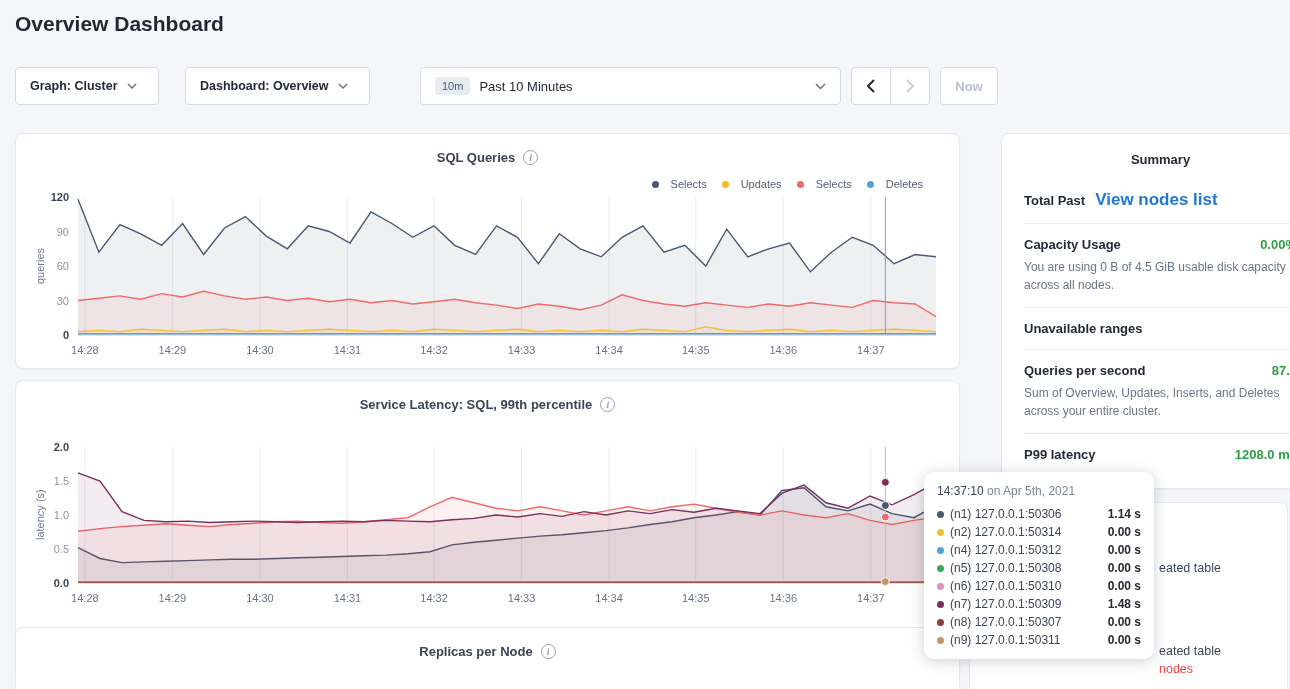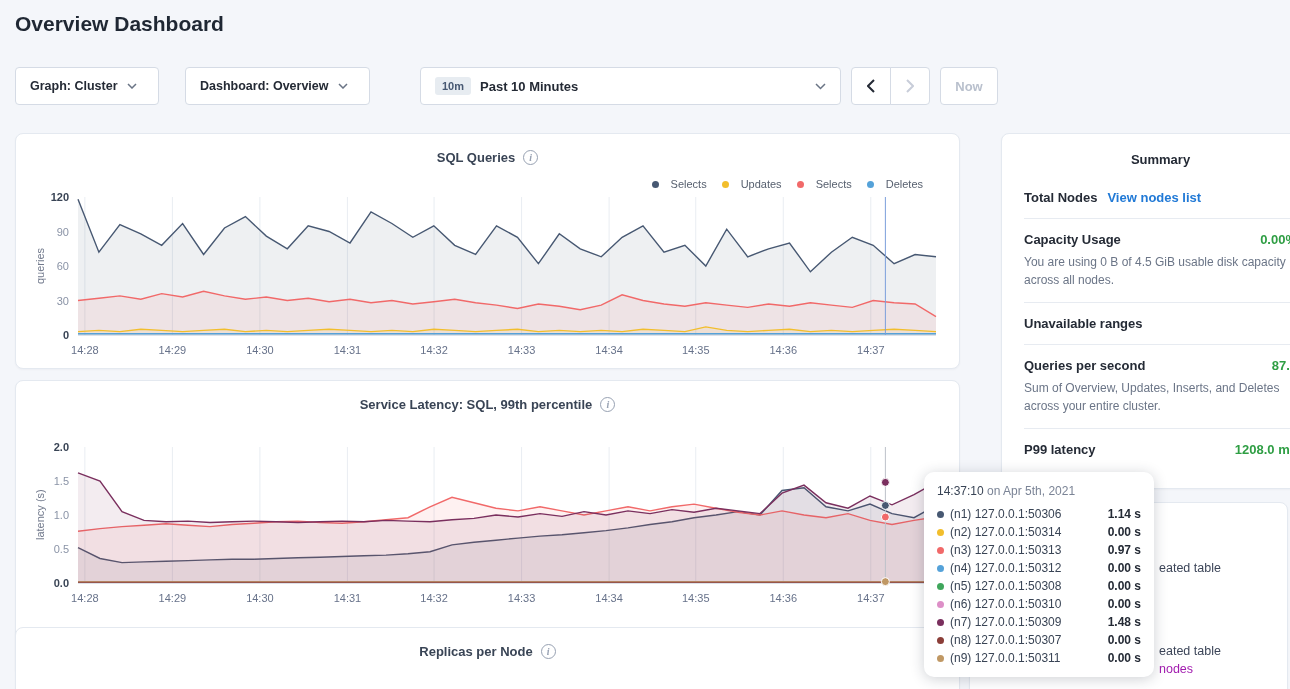--- a/index.html
+++ b/index.html
@@ -23,23 +23,23 @@
     padding: 0 14px; font-size: 12.5px; font-weight: 700; color: #242a35;
     cursor: pointer;
   }
   .chev { display: inline-flex; }
   .chev svg { display:block; }
   .dd-graph { left: 15px; width: 144px; }
   .dd-dash  { left: 185px; width: 185px; }
   .time-picker { left: 420px; width: 421px; justify-content: flex-start; }
   .time-badge {
     background: #e7ecf1; color: #475872; border-radius: 3px;
-    font-size: 11px; font-weight: 700; padding: 3px 7px;
-  }
-  .time-label { font-size: 13px; font-weight: 700; }
+    font-size: 11px; font-weight: 400; padding: 3px 7px;
+  }
+  .time-label { font-size: 13px; font-weight: 400; }
   .time-picker .chev { margin-left: auto; }
   .nav-prev { left: 851px; width: 40px; justify-content: center; border-top-right-radius: 0; border-bottom-right-radius: 0; }
   .nav-next { left: 890px; width: 40px; justify-content: center; border-top-left-radius: 0; border-bottom-left-radius: 0; }
   .btn-now  { left: 940px; width: 58px; justify-content: center; font-size: 13px; color: #b9c0cd; cursor: default; }
   
   .card {
     position: absolute; background: #fff;
     border: 1px solid #e4e9f0; border-radius: 8px;
     box-shadow: 0 1px 2px rgba(40,50,70,0.04);
   }
@@ -80,28 +80,28 @@
   .chart-svg .xt { font-size: 11px; fill: #67728a; }
   .chart-svg .yt { font-size: 11px; fill: #8a93a6; }
   .chart-svg .yt.strong { font-weight: 700; fill: #394455; }
   
   .summary-inner { padding: 18px 22px 0 22px; }
   .summary-title { text-align: center; font-size: 13px; font-weight: 700; margin-bottom: 10px; }
   .sum-row { padding: 13px 0; }
   .sum-row + .sum-row { border-top: 1px solid #e7ebf1; }
   .sum-line { display: flex; align-items: baseline; gap: 10px; }
   .sum-label { font-size: 13px; font-weight: 700; color: #242a35; }
-  .sum-link { font-size: 13px; font-weight: 700; color: #2079d6; text-decoration: none; cursor: pointer; }
+  .sum-link { font-size: 17px; font-weight: 700; color: #2079d6; text-decoration: none; cursor: pointer; }
   .sum-value { margin-left: auto; font-size: 13px; font-weight: 700; color: #2f9e44; }
   .sum-desc { margin-top: 6px; font-size: 12px; line-height: 1.5; color: #6b7587; }
   
   .event-frag { position: absolute; font-size: 12.5px; color: #3c4558; white-space: nowrap; }
   .frag-0 { left: 189px; top: 58px; }
   .frag-1 { left: 189px; top: 141px; }
-  .frag-2 { left: 189px; top: 159px; color: #a21caf; }
+  .frag-2 { left: 189px; top: 159px; color: #ef4444; }
   
   .tooltip {
     position: absolute; left: 924px; top: 472px; width: 230px; z-index: 10;
     background: #fff; border-radius: 10px;
     box-shadow: 0 2px 14px rgba(30,40,60,0.22);
     padding: 12px 13px 10px 13px;
   }
   .tt-head { font-size: 12px; margin-bottom: 7px; }
   .tt-time { color: #394455; }
   .tt-date { color: #7b8496; }
@@ -284,21 +284,21 @@
     <span class="info-icon">i</span>
   </div>
 </div>
 
 <div class="card summary-card">
   <div class="summary-inner">
     <div class="summary-title">Summary</div>
 
     <div class="sum-row">
       <div class="sum-line">
-        <span class="sum-label">Total Nodes</span>
+        <span class="sum-label">Total Past</span>
         <a class="sum-link">View nodes list</a>
         <span class="sum-value">9</span>
       </div>
     </div>
 
     <div class="sum-row">
       <div class="sum-line">
         <span class="sum-label">Capacity Usage</span>
         <span class="sum-value">0.00%</span>
       </div>
@@ -345,25 +345,20 @@
         <span class="tt-dot" style="background: rgb(71, 88, 114);"></span>
         <span class="tt-name">(n1) 127.0.0.1:50306</span>
         <span class="tt-val">1.14 s</span>
       </div>
       <div class="tt-row">
         <span class="tt-dot" style="background: rgb(242, 190, 44);"></span>
         <span class="tt-name">(n2) 127.0.0.1:50314</span>
         <span class="tt-val">0.00 s</span>
       </div>
       <div class="tt-row">
-        <span class="tt-dot" style="background: rgb(241, 105, 105);"></span>
-        <span class="tt-name">(n3) 127.0.0.1:50313</span>
-        <span class="tt-val">0.97 s</span>
-      </div>
-      <div class="tt-row">
         <span class="tt-dot" style="background: rgb(85, 162, 217);"></span>
         <span class="tt-name">(n4) 127.0.0.1:50312</span>
         <span class="tt-val">0.00 s</span>
       </div>
       <div class="tt-row">
         <span class="tt-dot" style="background: rgb(63, 166, 92);"></span>
         <span class="tt-name">(n5) 127.0.0.1:50308</span>
         <span class="tt-val">0.00 s</span>
       </div>
       <div class="tt-row">

